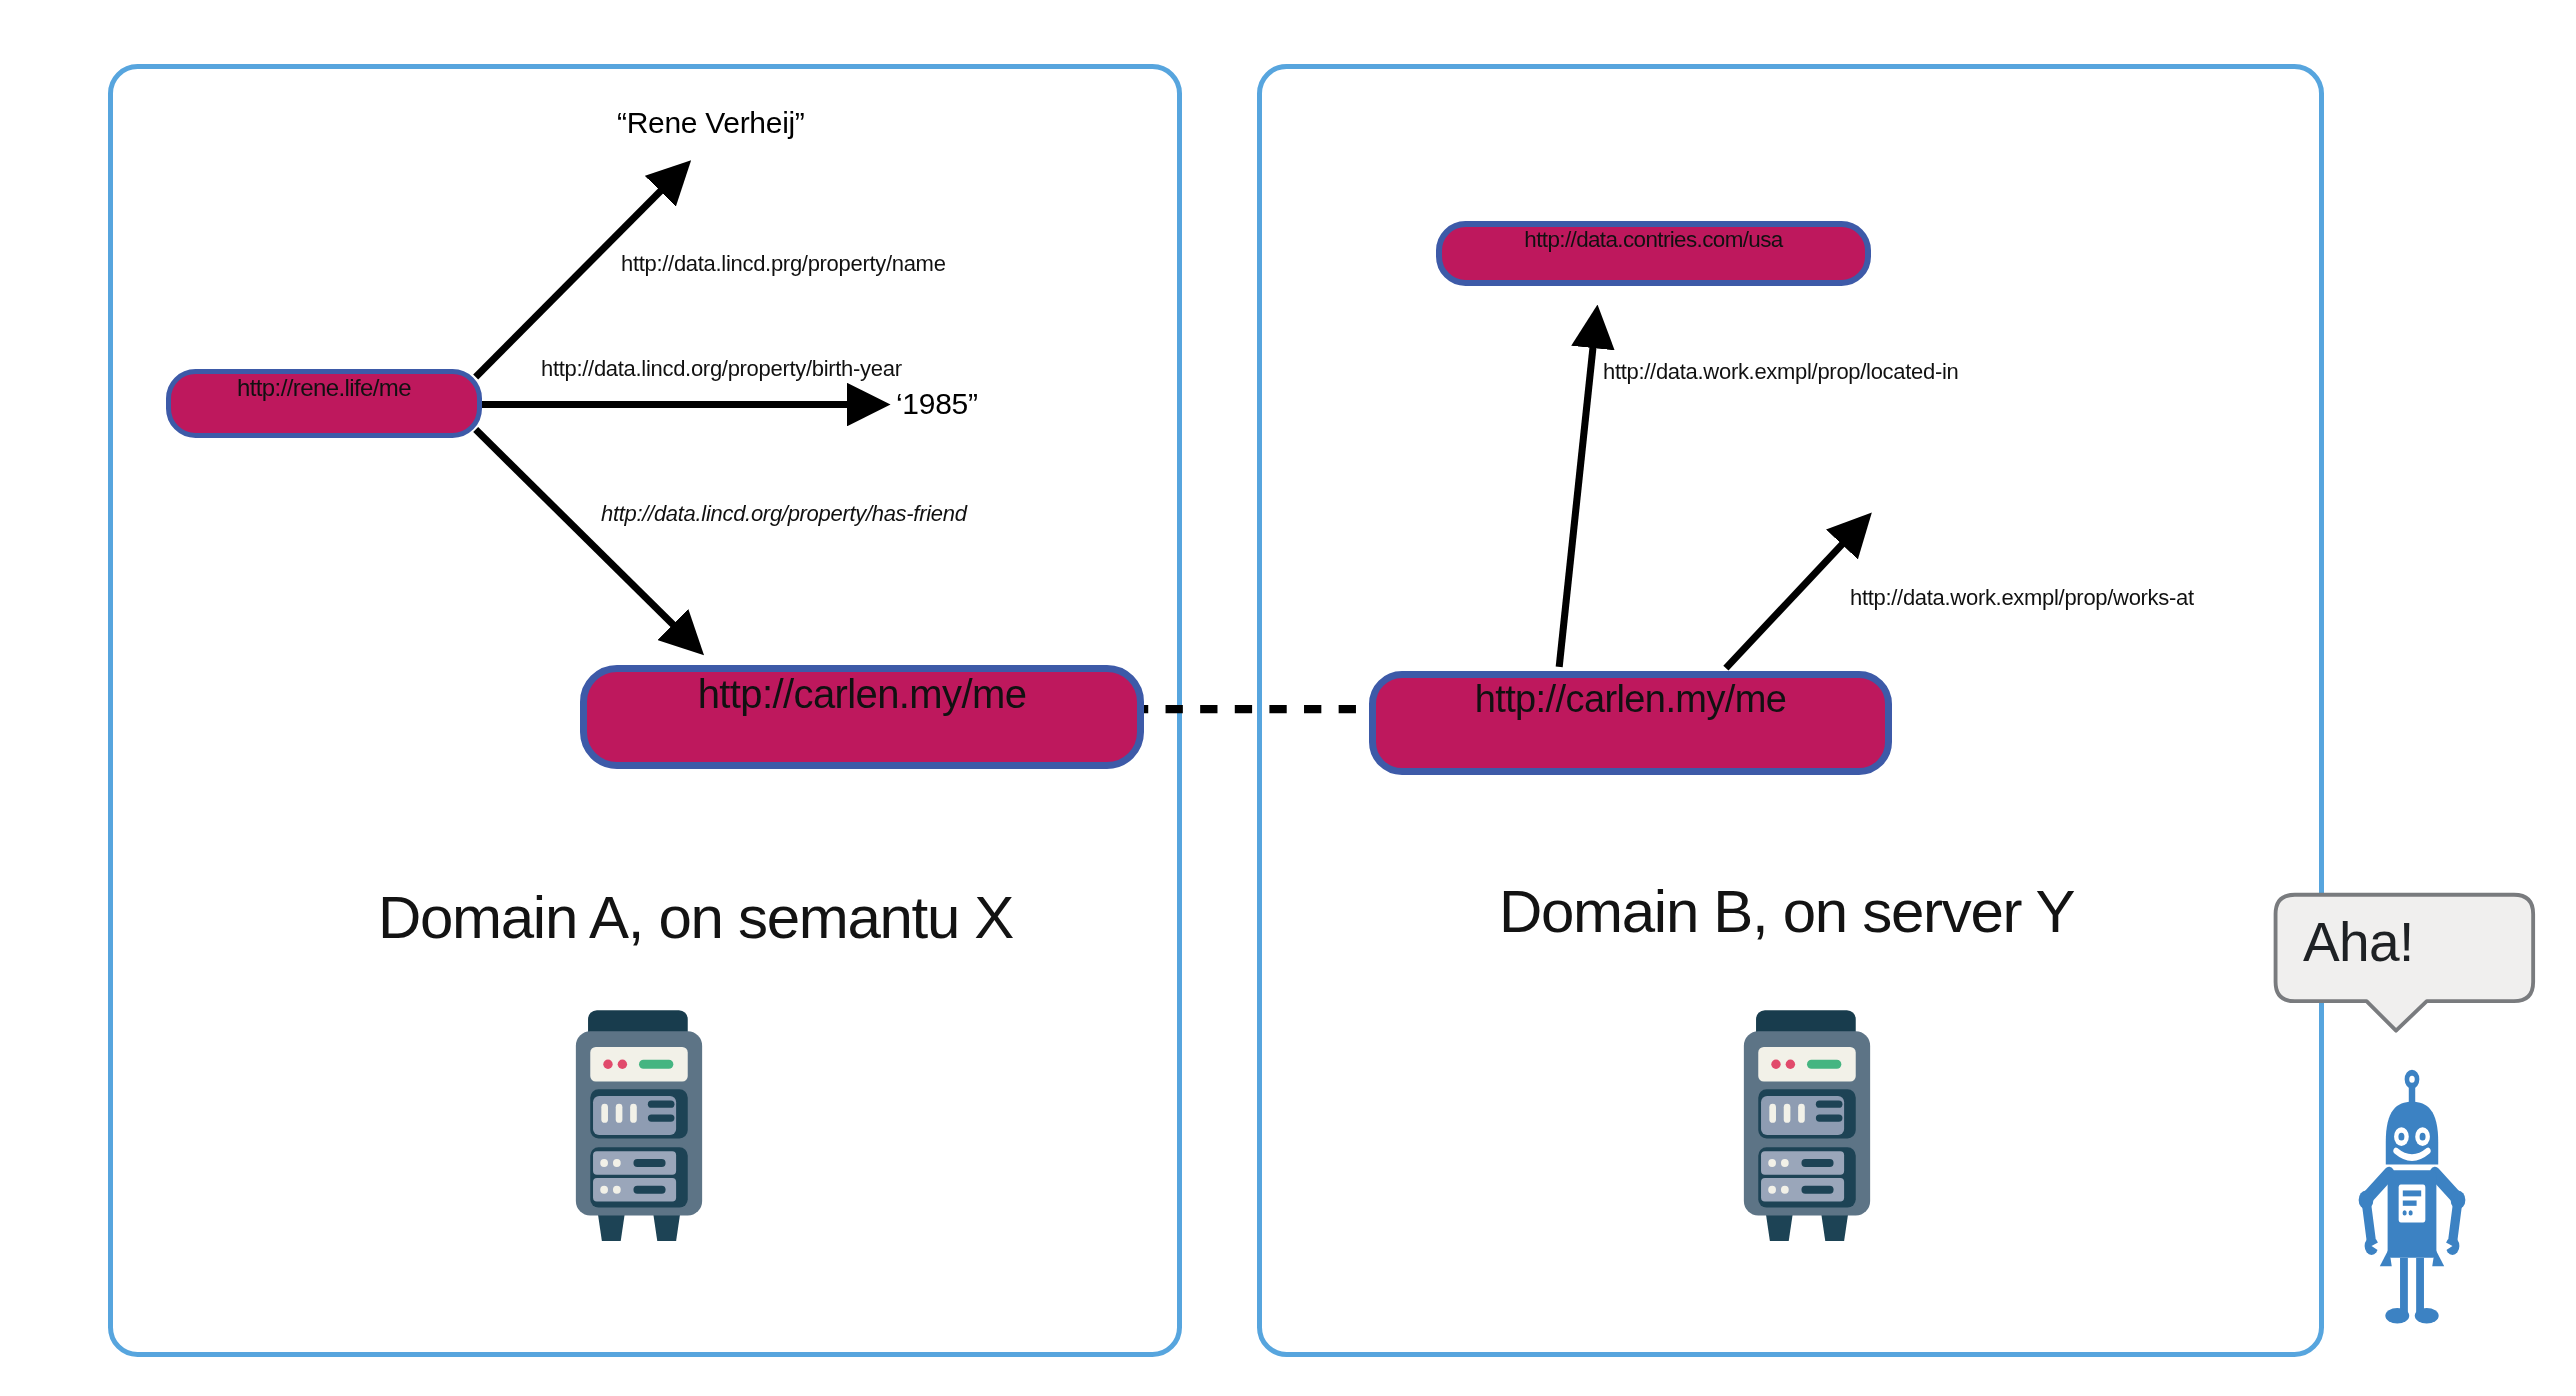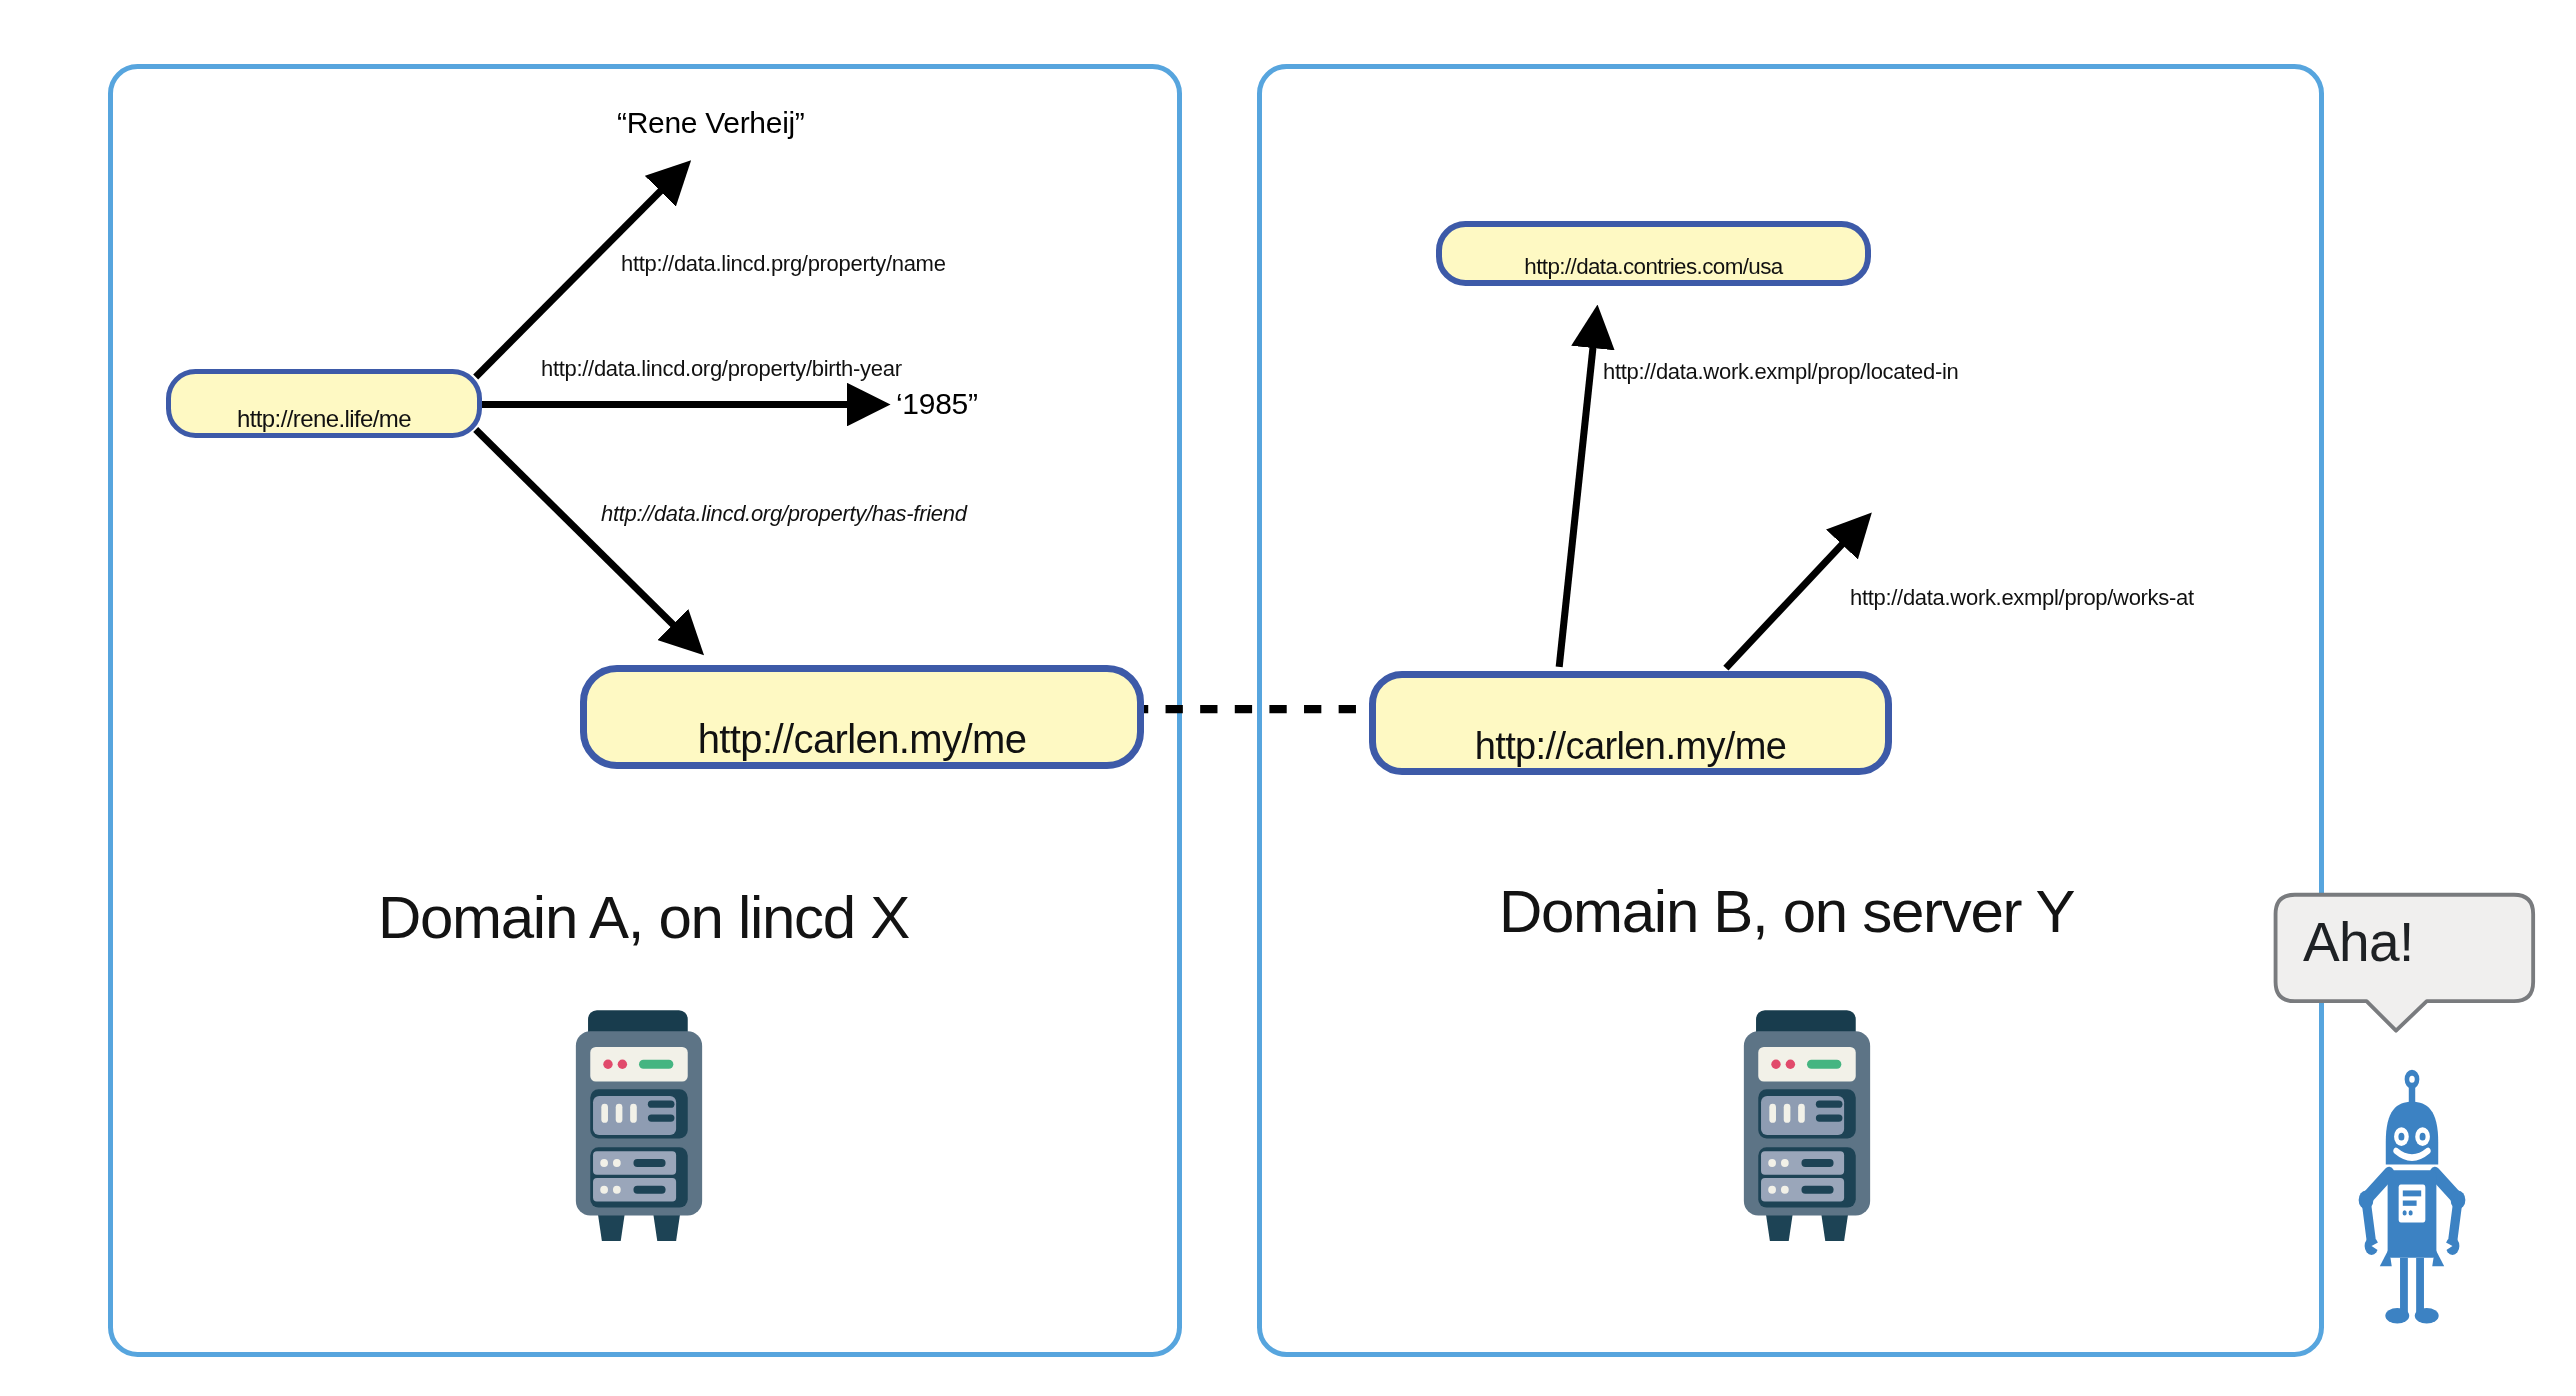--- a/index.html
+++ b/index.html
@@ -8,22 +8,22 @@
   .canvas{position:relative;width:2576px;height:1397px;background:#ffffff;}
 
   .panel{position:absolute;border:5.8px solid #57a5de;border-radius:29.5px;background:#ffffff;}
   #panelA{left:108px;top:64px;width:1064px;height:1283px;}
   #panelB{left:1257px;top:64px;width:1057px;height:1283px;}
 
   svg.edges{position:absolute;left:0;top:0;pointer-events:none;}
   .edge{stroke:#000000;stroke-width:11px;}
   .edge-dashed{stroke:#000000;stroke-width:13px;stroke-dasharray:27 27;}
 
-  .node{position:absolute;display:flex;align-items:flex-end;justify-content:center;
-        background:#fef9c3;border:5.8px solid #3d5aa8;border-radius:29.5px;
+  .node{position:absolute;display:flex;align-items:flex-start;justify-content:center;
+        background:#be185d;border:5.8px solid #3d5aa8;border-radius:29.5px;
         color:#111111;letter-spacing:-0.6px;white-space:nowrap;}
   #node-rene   {left:166px; top:369px; width:306px;height:59px; font-size:24px;}
   #node-carlenA{left:580px; top:665px;width:550px;height:90px;font-size:40px;border-width:7.7px;border-radius:37px;}
   #node-carlenB{left:1369px;top:671px;width:509px;height:90px;font-size:38px;border-width:7.7px;border-radius:33px;}
   #node-usa    {left:1436px;top:221px; width:423px;height:53px; font-size:22.4px;border-width:6.4px;}
   #node-org    {left:1814px;top:422px; width:421px;height:54px; font-size:22.4px;border-width:6.4px;}
 
   .edge-label{position:absolute;font-size:22px;color:#111111;letter-spacing:-0.3px;white-space:nowrap;}
   #lbl-name     {left:621px; top:251px;}
   #lbl-birthyear{left:521px; top:356px;margin-left:20px;}
@@ -74,21 +74,21 @@
     <span>http://rene.life/me</span>
   </div>
   <div class="node" id="node-carlenA">
     <span>http://carlen.my/me</span>
   </div>
   <div class="literal" id="lit-name">“Rene Verheij”</div>
   <div class="literal" id="lit-year">‘1985”</div>
   <div class="edge-label" id="lbl-name">http://data.lincd.prg/property/name</div>
   <div class="edge-label" id="lbl-birthyear">http://data.lincd.org/property/birth-year</div>
   <div class="edge-label" id="lbl-hasfriend">http://data.lincd.org/property/has-friend</div>
-  <div class="domain-title" id="titleA">Domain A, on lincd X</div>
+  <div class="domain-title" id="titleA">Domain A, on semantu X</div>
 
   <div class="node" id="node-carlenB">
     <span>http://carlen.my/me</span>
   </div>
   <div class="node" id="node-usa">
     <span>http://data.contries.com/usa</span>
   </div>
   <div class="edge-label" id="lbl-locatedin">http://data.work.exmpl/prop/located-in</div>
   <div class="edge-label" id="lbl-worksat">http://data.work.exmpl/prop/works-at</div>
   <div class="domain-title" id="titleB">Domain B, on server Y</div>

